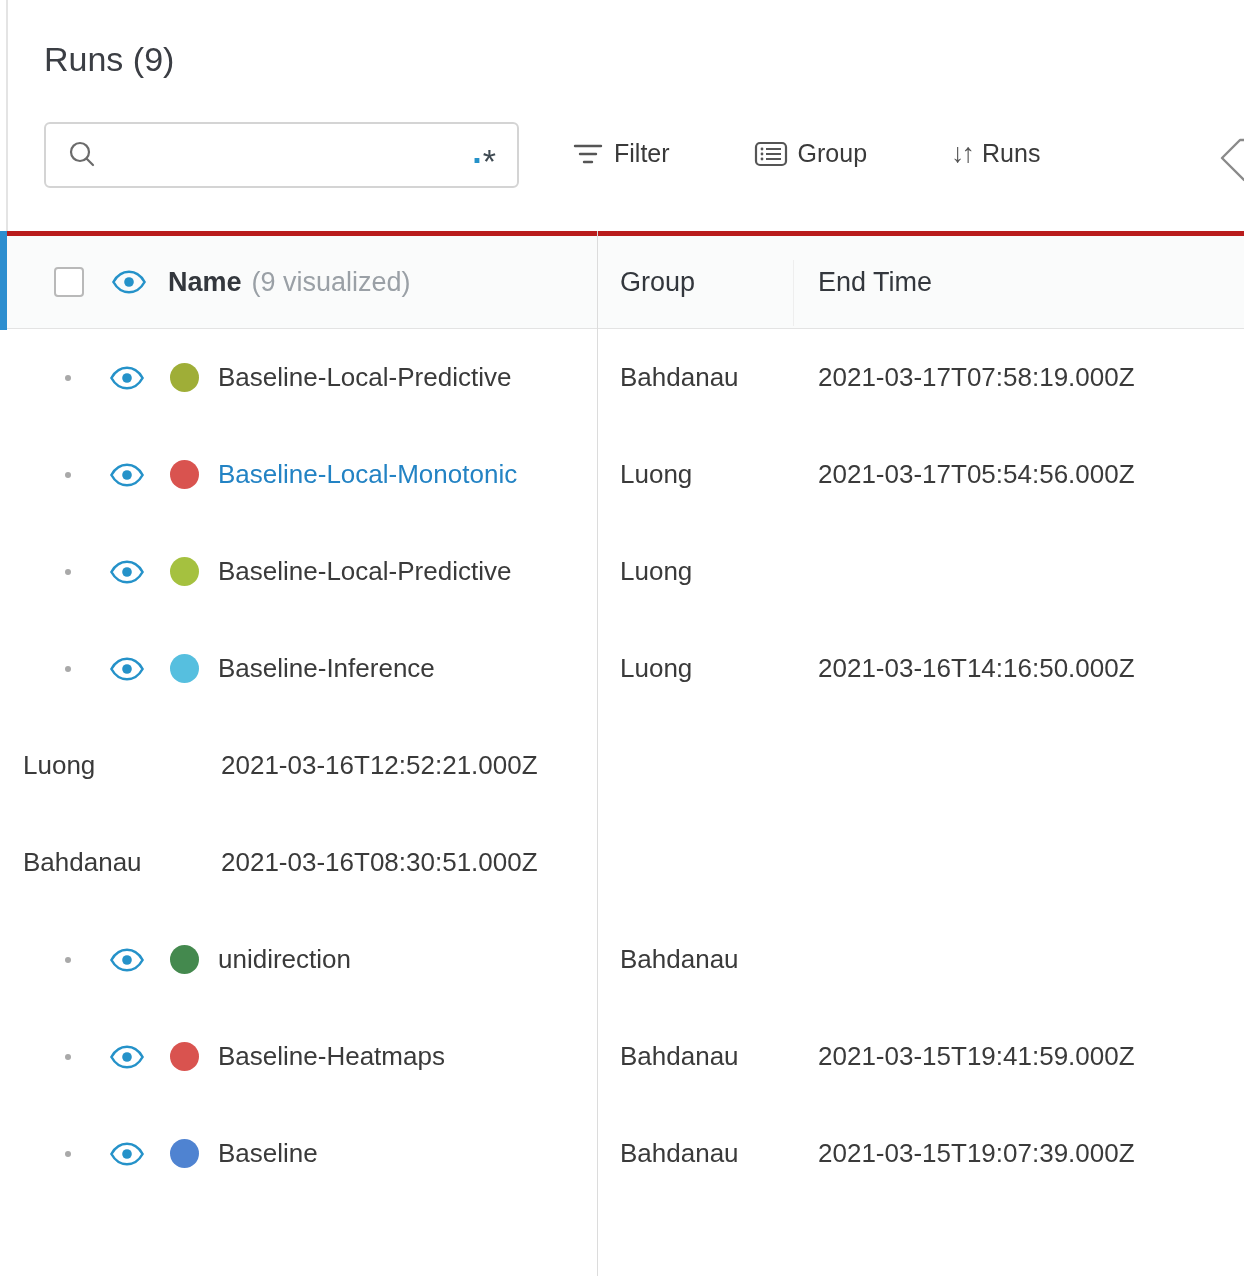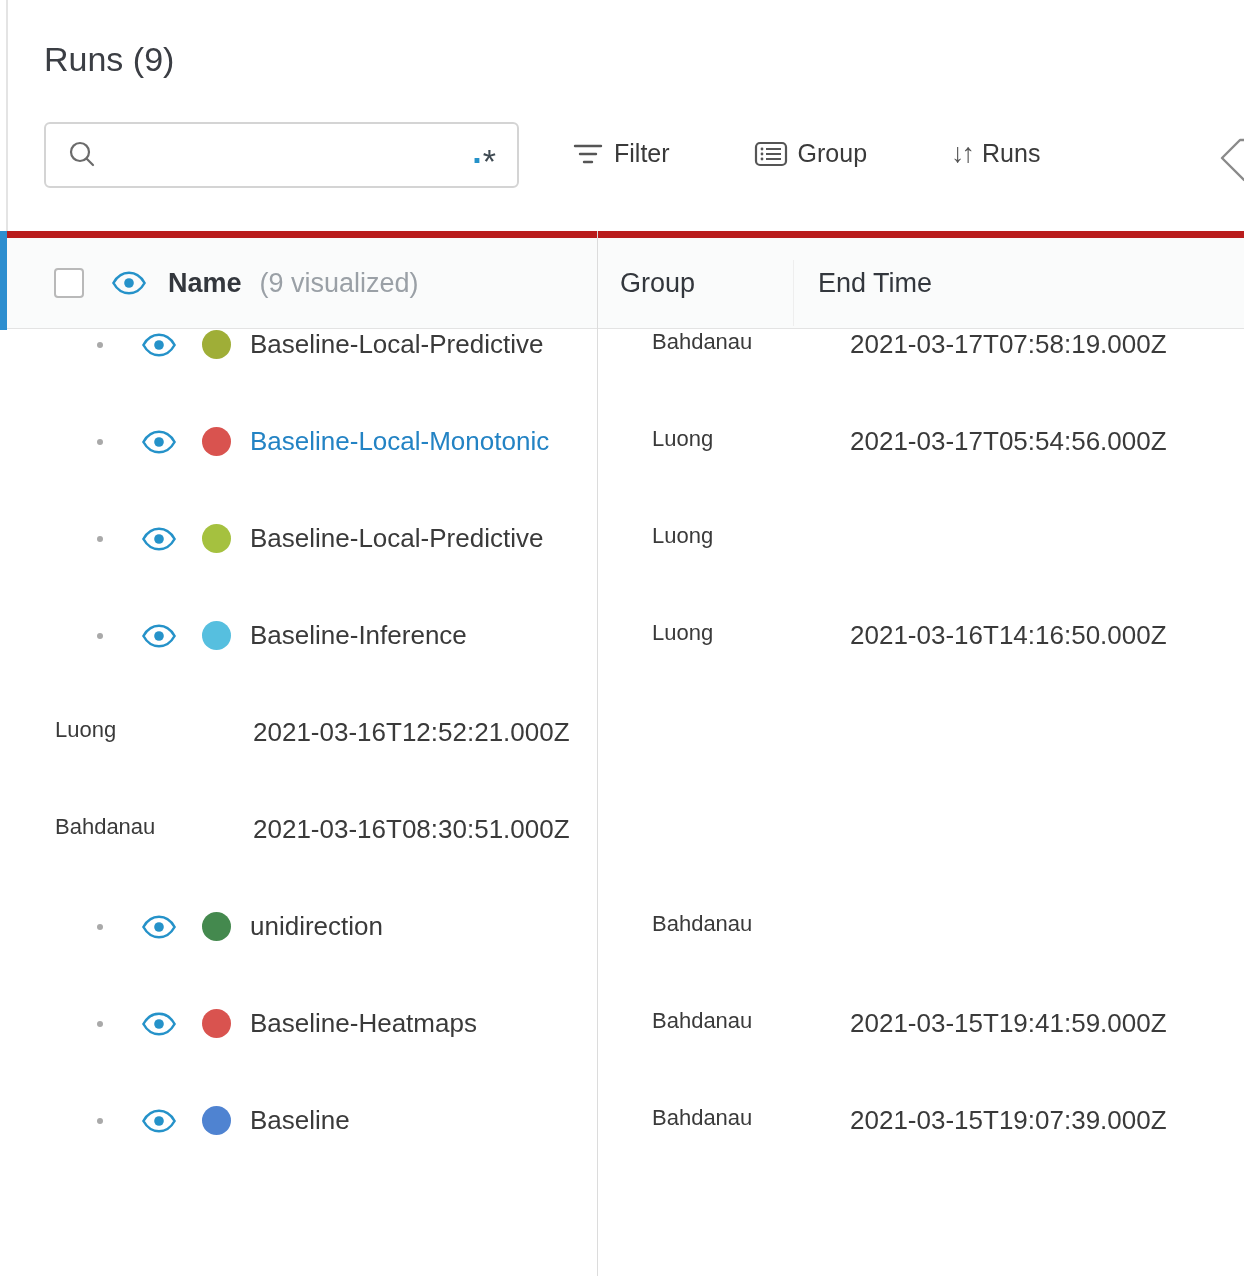--- a/index.html
+++ b/index.html
@@ -59,39 +59,39 @@
     position: absolute; right: -24px; top: 134px; cursor: pointer;
   }
   
   .col-divider {
     position: absolute; left: 597px; top: 231px; bottom: 0;
     width: 1px; background: #dcdcdc;
   }
   .header-row {
     display: flex; align-items: center; height: 98px;
     background: #fafbfb;
-    border-top: 7px solid #b91c1c; border-bottom: 1px solid #e3e3e3;
+    border-top: 5px solid #b91c1c; border-bottom: 1px solid #e3e3e3;
   }
   .group-header-divider {
     position: absolute; left: 793px; top: 260px; height: 66px;
     width: 1px; background: #eeeeee;
   }
   .cell-name { width: 597px; flex: none; display: flex; align-items: center; overflow: hidden; }
-  .cell-group { width: 196px; flex: none; padding-left: 23px; font-size: 22px; }
+  .cell-group { width: 196px; flex: none; padding-left: 23px; font-size: 26px; }
   .cell-time { flex: 1; padding-left: 25px; font-size: 26px; }
   .checkbox {
     width: 30px; height: 30px; margin-left: 54px; flex: none;
     border: 2px solid #b9b9b9; border-radius: 4px; background: #fff;
     cursor: pointer;
   }
   .header-eye { margin-left: 28px; flex: none; cursor: pointer; display: flex; }
   .header-name-label { margin-left: 22px; font-size: 27px; font-weight: 700; color: #33373d; }
-  .header-name-suffix { margin-left: 18px; font-size: 27px; color: #9aa0a6; font-weight: 400; }
+  .header-name-suffix { margin-left: 10px; font-size: 27px; color: #9aa0a6; font-weight: 400; }
   .header-col-label { font-size: 27px; color: #33373d; }
-  .row { display: flex; align-items: flex-start; height: 97px; background: #fff; padding-left: 32px; }
+  .row { display: flex; align-items: center; height: 97px; background: #fff; }
   .drag-dot {
     width: 6px; height: 6px; border-radius: 50%; background: #a9a9a9;
     margin-left: 65px; flex: none; cursor: grab;
   }
   .row-eye { margin-left: 39px; flex: none; cursor: pointer; display: flex; }
   .run-dot {
     width: 29px; height: 29px; border-radius: 50%;
     margin-left: 26px; flex: none; background: #ccc;
   }
   .run-name {

